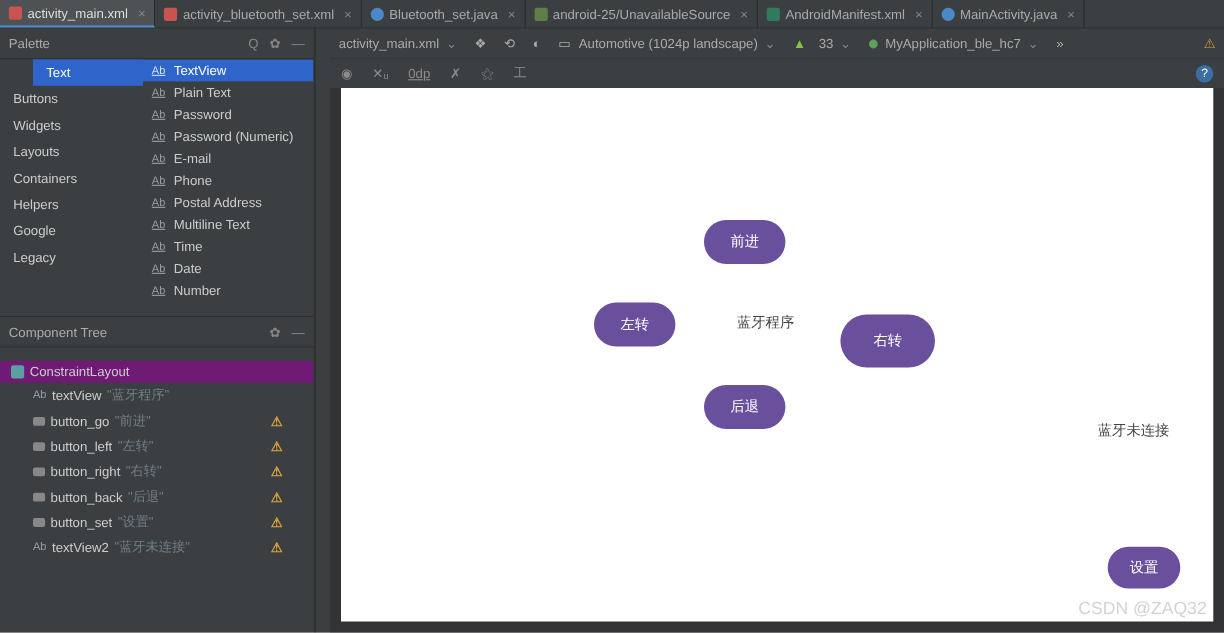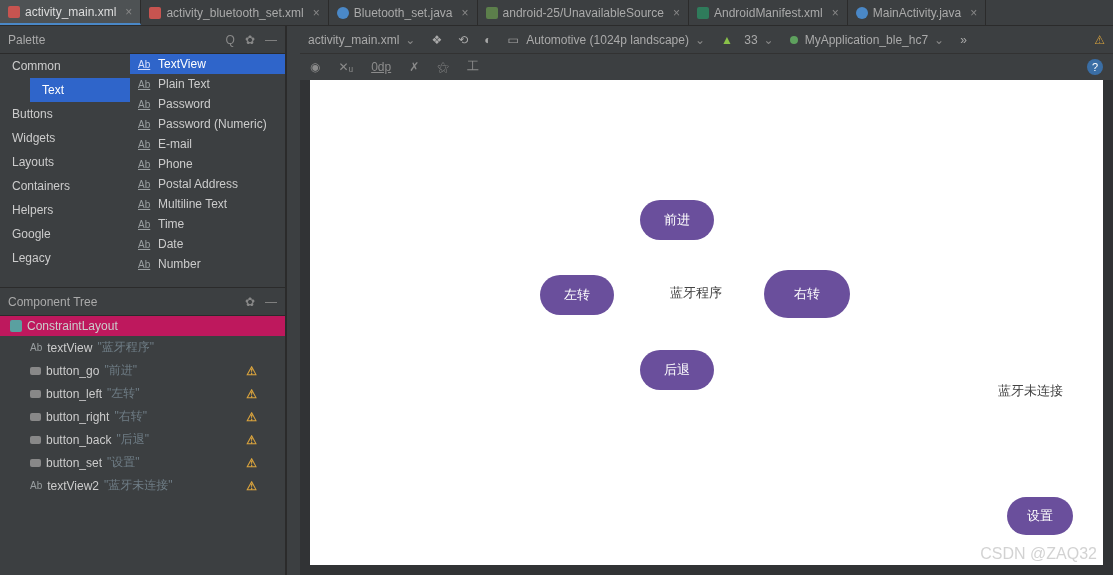--- a/index.html
+++ b/index.html
@@ -39,21 +39,21 @@
 
 .tree { flex:1; background:#3c3f41; overflow:auto; }
 .tree-row { display:flex; align-items:center; padding:3px 8px; gap:5px; cursor:pointer; color:#ccc; }
 .tree-row .sub { color:#6f7d86; }
 .tree-row.l1 { padding-left:10px; }
 .tree-row.l2 { padding-left:30px; }
 .warn { margin-left:auto; margin-right:20px; color:#d9a33d; font-weight:bold; font-size:12px; }
 .ti-layout { width:12px; height:12px; display:inline-block; background:#5aa0a0; border-radius:2px; }
 .ti-text { font-size:10px; color:#9a9fa1; }
 .ti-btn { width:11px; height:8px; display:inline-block; background:#888; border-radius:2px; }
-.row-sel { background:#be185d; }
+.row-sel { background:#701a75;margin-top:12px; }
 
 
 .gutter { width:14px; background:#3c3f41; border-left:1px solid #2b2b2b; }
 
 
 .design-toolbar { display:flex; align-items:center; height:28px; padding:0 8px; gap:16px; border-bottom:1px solid #323232; color:#aaa; }
 .dt-item { cursor:pointer; display:flex; align-items:center; gap:4px; white-space:nowrap; }
 .chev::after { content:"⌄"; font-size:12px; margin-left:2px; color:#888; }
 .green-dot { width:8px; height:8px; background:#5ea15e; border-radius:50%; display:inline-block; margin-right:3px;}
 .android-ic { color:#8ac249;}
@@ -110,21 +110,20 @@
 
   <div class="left">
     <div class="panel-hdr">
       <span class="title">Palette</span>
       <span class="ico">Q</span>
       <span class="ico">✿</span>
       <span class="ico">—</span>
     </div>
     <div class="palette-body">
       <div class="palette-cats" id="cats">
-          <div class="cat">Common</div>
           <div class="cat sel">Text</div>
           <div class="cat">Buttons</div>
           <div class="cat">Widgets</div>
           <div class="cat">Layouts</div>
           <div class="cat">Containers</div>
           <div class="cat">Helpers</div>
           <div class="cat">Google</div>
           <div class="cat">Legacy</div>
         </div>
       <div class="palette-items" id="pitems">
@@ -259,21 +258,21 @@
       <span class="dt-item">⚝</span>
       <span class="dt-item">工</span>
       <span class="sp"></span>
       <span class="help">?</span>
     </div>
     <div class="canvas-wrap">
       <div class="canvas">
         <div class="btn-purple" style="left:330px; top:120px;">前进</div>
         <div class="btn-purple" style="left:230px; top:195px;">左转</div>
         <span class="lbl" style="left:360px; top:204px;">蓝牙程序</span>
-        <div class="btn-purple" style="left:454px; top:190px; padding:15px 30px; border-radius:26px;">右转</div>
+        <div class="btn-purple" style="left:454px; top:206px; padding:15px 30px; border-radius:26px;">右转</div>
         <div class="btn-purple" style="left:330px; top:270px;">后退</div>
         <span class="lbl" style="right:40px; top:302px;margin-left:37px;">蓝牙未连接</span>
         <div class="btn-purple" style="right:30px; bottom:30px; padding:10px 20px;">设置</div>
         <div class="credit">CSDN @ZAQ32</div>
       </div>
     </div>
   </div>
 </div>
 
 </body></html>

